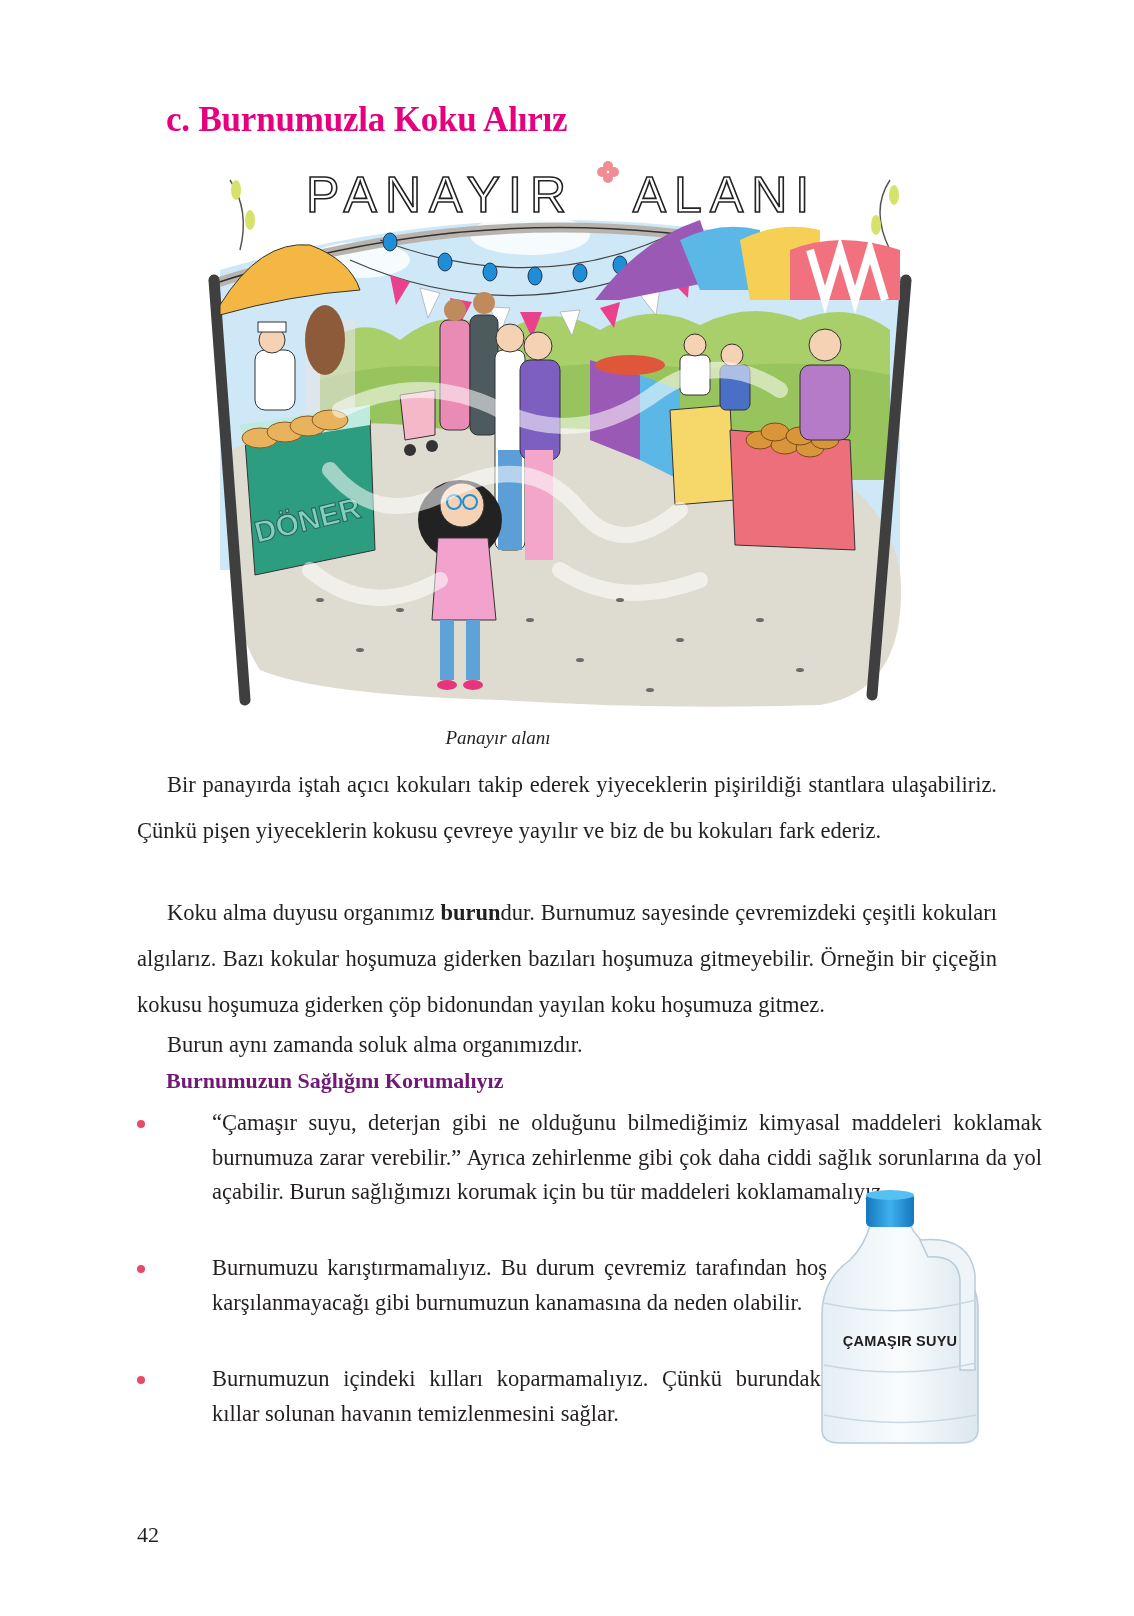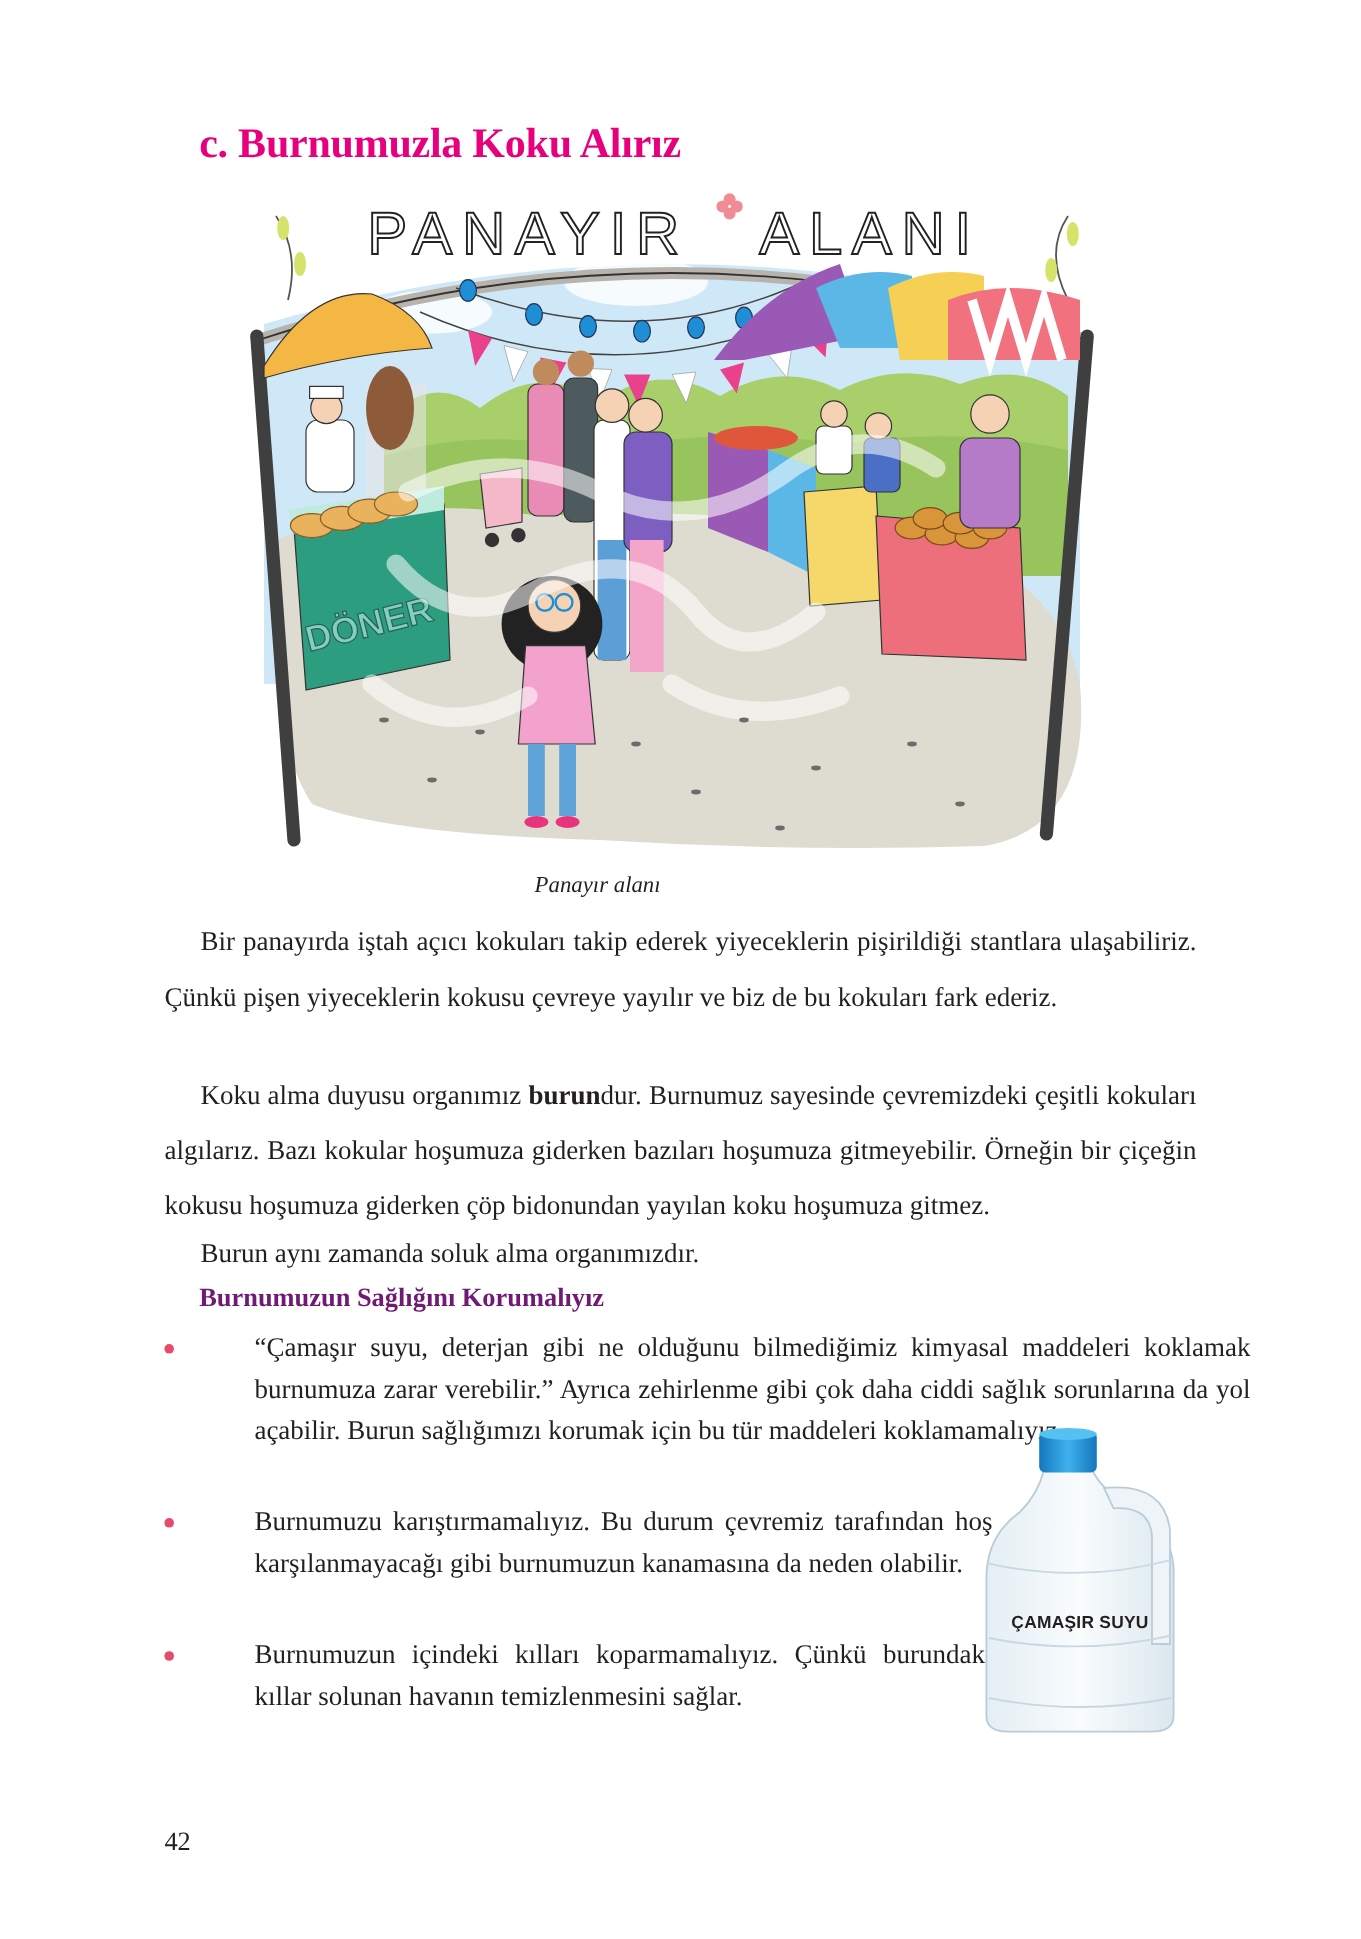--- a/index.html
+++ b/index.html
@@ -49,21 +49,21 @@
   #b1 { top: 1106px; width: 860px; }
   #b1 .text { width: 830px; }
   #b2 { top: 1251px; width: 650px; }
   #b2 .text { width: 615px; }
   #b3 { top: 1362px; width: 650px; }
   #b3 .text { width: 615px; }
 
   .bottle { position: absolute; left: 810px; top: 1185px; width: 180px; height: 260px; }
   .bottle svg { width: 100%; height: 100%; display: block; }
   .bottle-label {
-    position: absolute; left: 0; width: 180px; top: 160px; text-align: center;
+    position: absolute; left: 0; width: 180px; top: 148px; text-align: center;
     font-family: "Liberation Sans", "DejaVu Sans", sans-serif; font-weight: bold;
     font-size: 14.5px; color: #231f20; letter-spacing: 0.2px;
   }
 
   .page-number {
     position: absolute; left: 137px; top: 1522px; font-size: 22px; color: #231f20;
   }
 </style>
 </head>
 <body>

